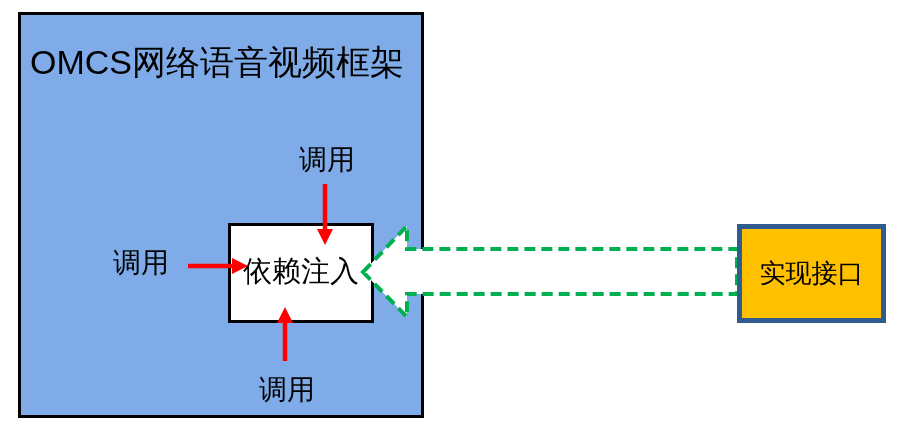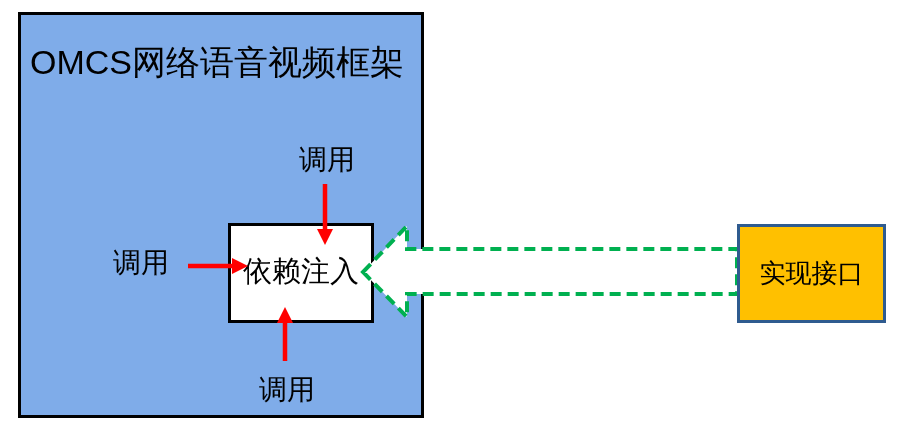--- a/index.html
+++ b/index.html
@@ -47,21 +47,21 @@
     height: 100px;
     border: 3px solid #000000;
     background: #ffffff;
     z-index: 3;
   }
   .object-box {
     left: 737px;
     top: 224px;
     width: 149px;
     height: 99px;
-    border: 3px solid #0369a1;
+    border: 5px solid #0369a1;
     background: #FFC000;
     z-index: 6;
     display: flex;
     flex-direction: column;
     align-items: center;
     justify-content: center;
   }
   .object-box .line {
     font-size: 26px;
     line-height: 33px;

